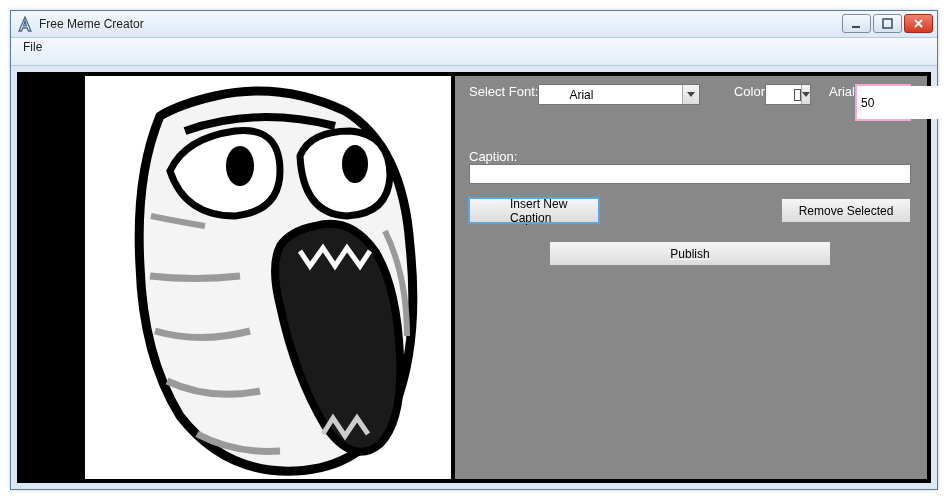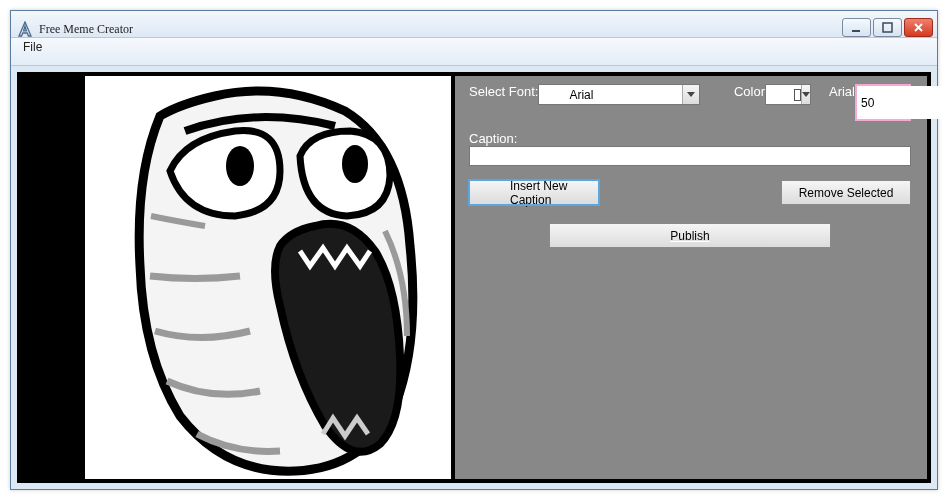--- a/index.html
+++ b/index.html
@@ -17,23 +17,22 @@
     background: linear-gradient(#e8eff8, #d7e4f2);
     box-shadow: 0 0 4px rgba(0,0,0,0.2);
     display: flex;
     flex-direction: column;
   }
   .titlebar {
     height: 28px;
     background: linear-gradient(#f3f7fc, #dde8f5);
     border-bottom: 1px solid #b7c7de;
     display: flex;
-    align-items: flex-end;
+    align-items: center;
     padding: 0 4px 0 6px;
-    font-family: Liberation Serif, serif;
   }
   .app-icon {
     width: 16px; height: 16px;
     display: flex; align-items: center; justify-content: center;
     margin-right: 6px;
   }
   .app-icon svg { width: 16px; height: 16px; }
   .title-text { flex: 1; color: #222; }
   .win-btns { display: flex; gap: 2px; }
   .win-btn {
@@ -127,21 +126,21 @@
     width: 20px; height: 12px; background: #fff; border: 1px solid #555; margin-left: 3px;
   }
   .spinner {
     display: flex; width: 56px; height: 37px;
     border: 2px solid #f9a8d4; background: #fff;
   }
   .spinner-input {
     flex:1; border:none; outline:none; padding:0 4px; font-size:12px; color:#000;
     font-family: inherit;
   }
-  .caption-row { margin-top: 10px; }
+  .caption-row { margin-top: 28px; }
   .text-input {
     width: 100%; height: 20px; background:#fff; border:1px solid #777;
     padding: 2px 4px; font-size: 12px; color:#000; outline:none;
     font-family: inherit;
   }
   .btn-row {
     margin-top: 14px;
     display: flex;
     justify-content: space-between;
   }

